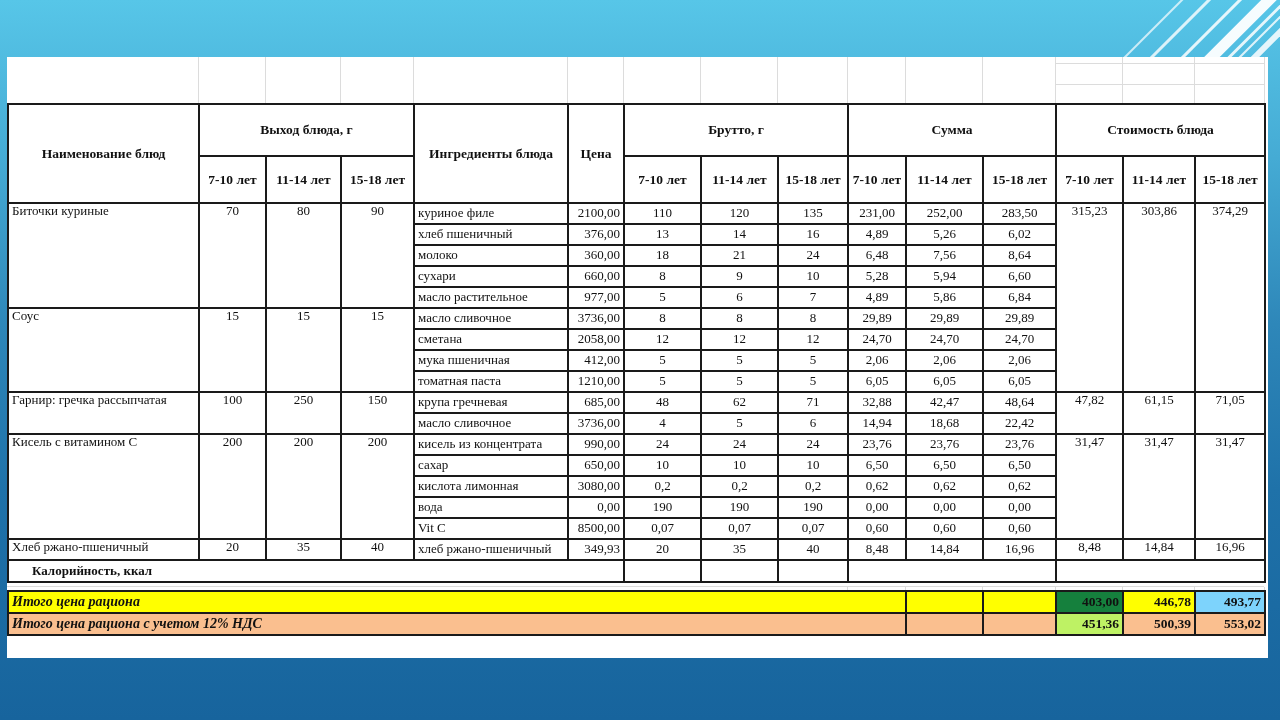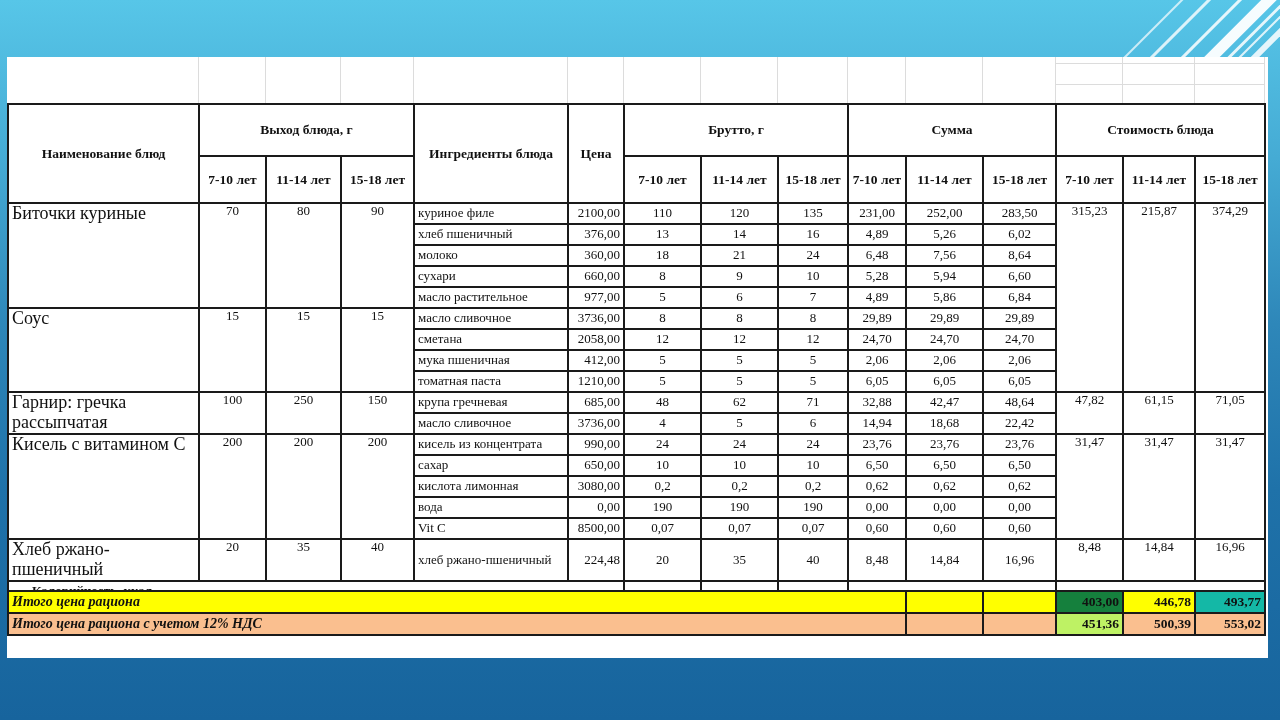--- a/index.html
+++ b/index.html
@@ -20,21 +20,21 @@
   .grid th{border:2px solid #1a1a1a;font-weight:bold;font-size:13.5px;text-align:center;vertical-align:middle;
     padding:0 2px;background:#fff;}
   .grid td{border:2px solid #1a1a1a;padding:0 3px;background:#fff;line-height:1.1;}
   #menu-grid thead tr.h1 th{height:50px;}
   #menu-grid thead tr.h2 th{height:45px;}
   #menu-grid tbody td{height:19px;}
   #menu-grid tr.calories td{height:20px;}
   #totals-grid td{height:20px;}
   .al{text-align:left;} .ac{text-align:center;} .ar{text-align:right;}
   .vt{vertical-align:top;}
-  .dish{font-size:18px;}
+  .dish{font-size:13px;}
   .tot-label{font-weight:bold;font-style:italic;font-size:14px;}
   .tot-val{font-weight:bold;padding-right:4px;}
 </style>
 </head>
 <body>
 
 <div class="slide">
 
   <div class="decor">
     <div class="dline" style="left:1136px;top:-50px;width:2px;height:190px;opacity:.7;"></div>
@@ -153,21 +153,21 @@
             <td class="ac vt" rowspan="5">90</td>
             <td class="al">куриное филе</td>
             <td class="ar">2100,00</td>
             <td class="ac">110</td>
             <td class="ac">120</td>
             <td class="ac">135</td>
             <td class="ac">231,00</td>
             <td class="ac">252,00</td>
             <td class="ac">283,50</td>
             <td class="ac vt" rowspan="9">315,23</td>
-            <td class="ac vt" rowspan="9">215,87</td>
+            <td class="ac vt" rowspan="9">303,86</td>
             <td class="ac vt" rowspan="9">374,29</td>
           </tr>
           <tr>
             <td class="al">хлеб пшеничный</td>
             <td class="ar">376,00</td>
             <td class="ac">13</td>
             <td class="ac">14</td>
             <td class="ac">16</td>
             <td class="ac">4,89</td>
             <td class="ac">5,26</td>
@@ -330,21 +330,21 @@
             <td class="ac">0,60</td>
             <td class="ac">0,60</td>
             <td class="ac">0,60</td>
           </tr>
           <tr>
             <td class="al vt dish" rowspan="1">Хлеб ржано-пшеничный</td>
             <td class="ac vt" rowspan="1">20</td>
             <td class="ac vt" rowspan="1">35</td>
             <td class="ac vt" rowspan="1">40</td>
             <td class="al">хлеб ржано-пшеничный</td>
-            <td class="ar">224,48</td>
+            <td class="ar">349,93</td>
             <td class="ac">20</td>
             <td class="ac">35</td>
             <td class="ac">40</td>
             <td class="ac">8,48</td>
             <td class="ac">14,84</td>
             <td class="ac">16,96</td>
             <td class="ac vt" rowspan="1">8,48</td>
             <td class="ac vt" rowspan="1">14,84</td>
             <td class="ac vt" rowspan="1">16,96</td>
           </tr>
@@ -376,21 +376,21 @@
           <col style="width: 72px;">
           <col style="width: 70px;">
         </colgroup>
         <tbody>
           <tr>
             <td class="al tot-label" colspan="10" style="background: rgb(255, 255, 0);">Итого цена рациона</td>
             <td style="background: rgb(255, 255, 0);"></td>
             <td style="background: rgb(255, 255, 0);"></td>
             <td class="ar tot-val" style="background: #15803d;">403,00</td>
             <td class="ar tot-val" style="background: rgb(255, 255, 0);">446,78</td>
-            <td class="ar tot-val" style="background: #14b8a6;">493,77</td>
+            <td class="ar tot-val" style="background: #7dd3fc;">493,77</td>
           </tr>
           <tr>
             <td class="al tot-label" colspan="10" style="background: rgb(250, 191, 143);">Итого цена рациона с учетом 12% НДС</td>
             <td style="background: rgb(250, 191, 143);"></td>
             <td style="background: rgb(250, 191, 143);"></td>
             <td class="ar tot-val" style="background: #bef264;">451,36</td>
             <td class="ar tot-val" style="background: rgb(250, 191, 143);">500,39</td>
             <td class="ar tot-val" style="background: rgb(250, 191, 143);">553,02</td>
           </tr>
         </tbody>

